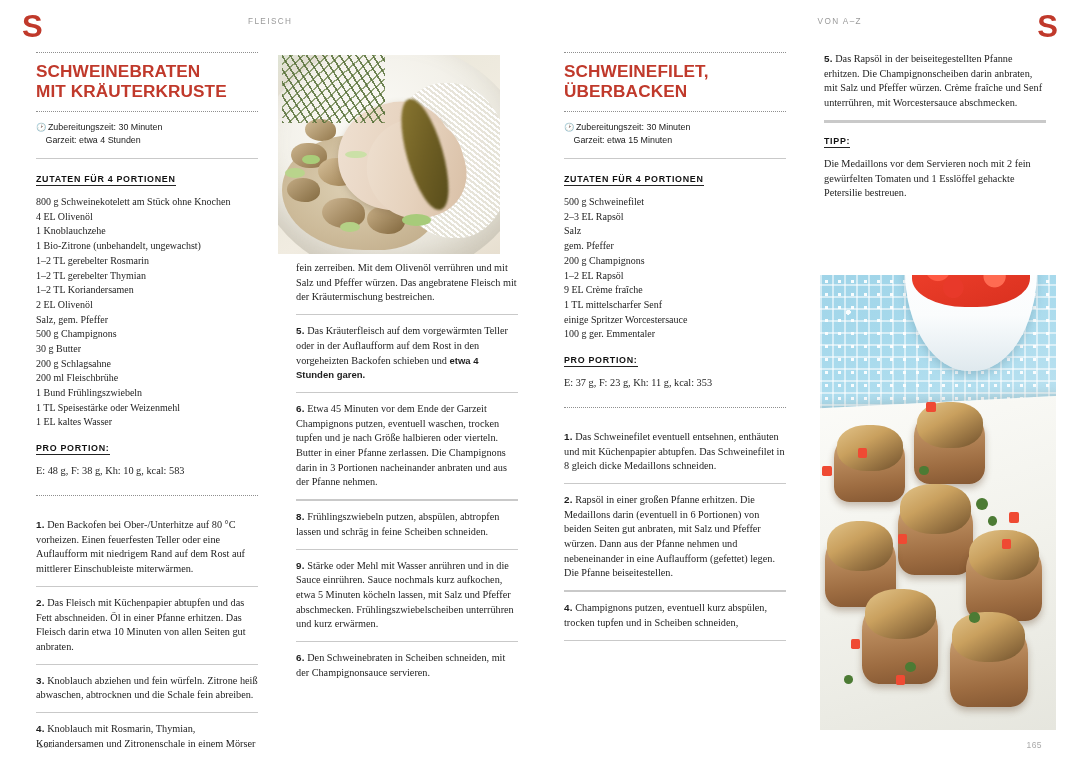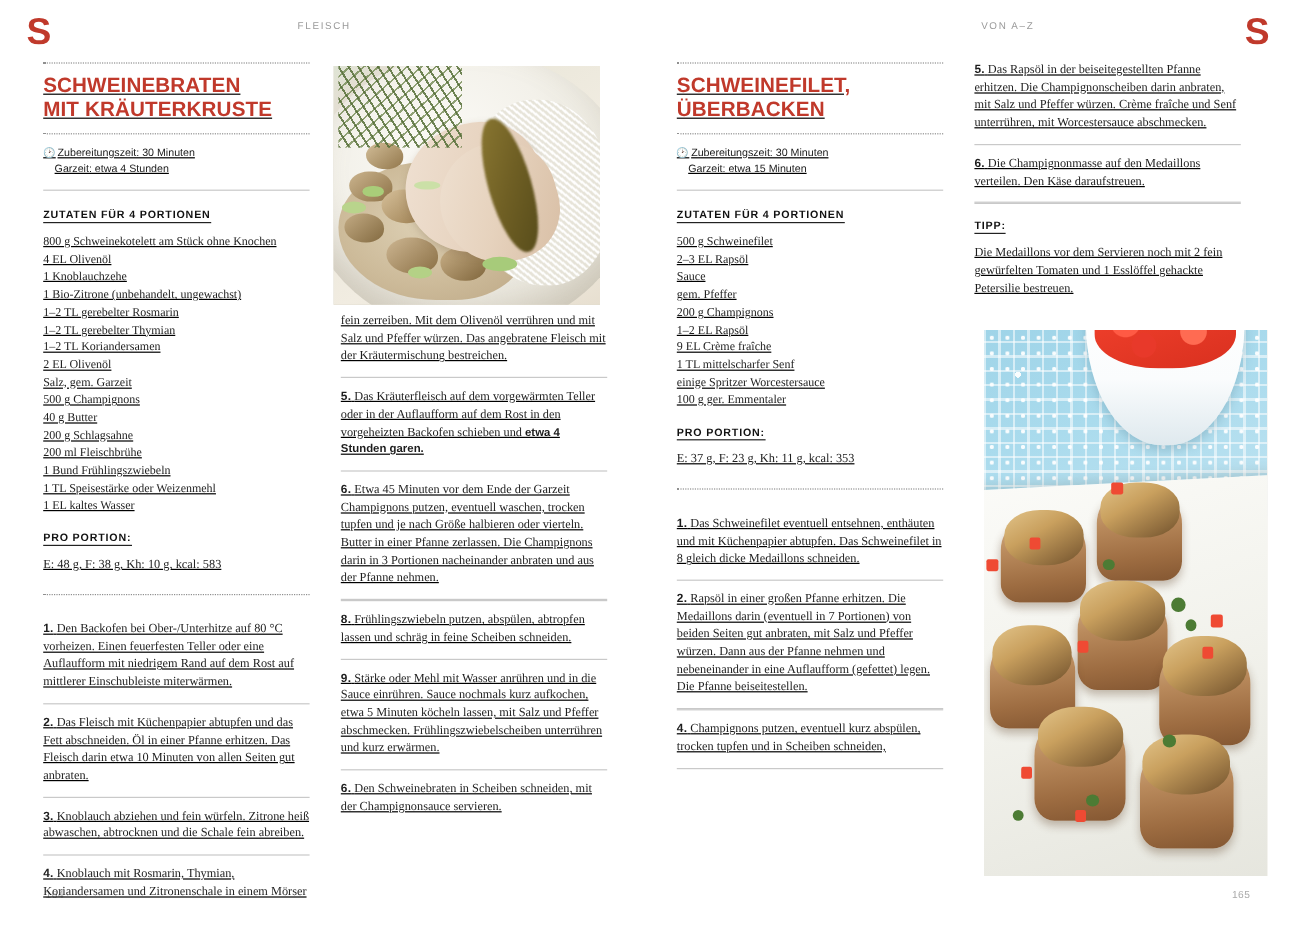--- a/index.html
+++ b/index.html
@@ -55,22 +55,21 @@
   }
   .folio-left  { left: 38px; }
   .folio-right { right: 38px; }
 
   
   .cols {
     position: absolute;
     top: 52px;
     bottom: 42px;
     display: flex;
-    gap: 4px;
-    text-decoration: underline;
+    gap: 16px;
   }
   .cols-left  { left: 36px;  right: 0; }
   .cols-right { left: 24px;  right: 0; }
 
   .col { width: 222px; position: relative; }
   .col + .col { margin-left: 22px; }
 
   
   .dotrule {
     border-top: 1.6px dotted #8f8f8f;
@@ -329,23 +328,23 @@
         <div class="section-label">ZUTATEN FÜR 4 PORTIONEN</div>
         <div class="ingredients">
           <div>800 g Schweinekotelett am Stück ohne Knochen</div>
           <div>4 EL Olivenöl</div>
           <div>1 Knoblauchzehe</div>
           <div>1 Bio-Zitrone (unbehandelt, ungewachst)</div>
           <div>1–2 TL gerebelter Rosmarin</div>
           <div>1–2 TL gerebelter Thymian</div>
           <div>1–2 TL Koriandersamen</div>
           <div>2 EL Olivenöl</div>
-          <div>Salz, gem. Garzeit</div>
+          <div>Salz, gem. Pfeffer</div>
           <div>500 g Champignons</div>
-          <div>40 g Butter</div>
+          <div>30 g Butter</div>
           <div>200 g Schlagsahne</div>
           <div>200 ml Fleischbrühe</div>
           <div>1 Bund Frühlingszwiebeln</div>
           <div>1 TL Speisestärke oder Weizenmehl</div>
           <div>1 EL kaltes Wasser</div>
         </div>
 
         <div class="section-label pro">PRO PORTION:</div>
         <div class="pro-values">E: 48 g, F: 38 g, Kh: 10 g, kcal: 583</div>
 
@@ -437,57 +436,55 @@
         <div class="times">
           <span class="clock">🕑</span><span>Zubereitungszeit: 30 Minuten</span>
           <span class="l2">Garzeit: etwa 15 Minuten</span>
         </div>
         <div class="hr-thin"></div>
 
         <div class="section-label">ZUTATEN FÜR 4 PORTIONEN</div>
         <div class="ingredients">
           <div>500 g Schweinefilet</div>
           <div>2–3 EL Rapsöl</div>
-          <div>Sauce</div>
+          <div>Salz</div>
           <div>gem. Pfeffer</div>
           <div>200 g Champignons</div>
           <div>1–2 EL Rapsöl</div>
           <div>9 EL Crème fraîche</div>
           <div>1 TL mittelscharfer Senf</div>
           <div>einige Spritzer Worcestersauce</div>
           <div>100 g ger. Emmentaler</div>
         </div>
 
         <div class="section-label pro">PRO PORTION:</div>
         <div class="pro-values">E: 37 g, F: 23 g, Kh: 11 g, kcal: 353</div>
 
         <div class="dotrule dotrule-steps"></div>
 
         <div class="step"><span class="n">1.</span>
              <span>Das Schweinefilet eventuell entsehnen, enthäuten und mit Küchenpapier abtupfen. Das Schweinefilet in 8 gleich dicke Medaillons schneiden.</span></div>
         <div class="step-sep"></div>
 
         <div class="step"><span class="n">2.</span>
-             <span>Rapsöl in einer großen Pfanne erhitzen. Die Medaillons darin (eventuell in 7 Portionen) von beiden Seiten gut anbraten, mit Salz und Pfeffer würzen. Dann aus der Pfanne nehmen und nebeneinander in eine Auflaufform (gefettet) legen. Die Pfanne beiseitestellen.</span></div>
+             <span>Rapsöl in einer großen Pfanne erhitzen. Die Medaillons darin (eventuell in 6 Portionen) von beiden Seiten gut anbraten, mit Salz und Pfeffer würzen. Dann aus der Pfanne nehmen und nebeneinander in eine Auflaufform (gefettet) legen. Die Pfanne beiseitestellen.</span></div>
         <div class="step-sep"></div>
 
         <div class="step-sep"></div>
 
         <div class="step"><span class="n">4.</span>
              <span>Champignons putzen, eventuell kurz abspülen, trocken tupfen und in Scheiben schneiden,</span></div>
         <div class="step-sep"></div>
       </div>
 
       <div class="col">
         <div class="step"><span class="n">5.</span>
              <span>Das Rapsöl in der beiseitegestellten Pfanne erhitzen. Die Champignonscheiben darin anbraten, mit Salz und Pfeffer würzen. Crème fraîche und Senf unterrühren, mit Worcestersauce abschmecken.</span></div>
         <div class="step-sep"></div>
 
-        <div class="step"><span class="n">6.</span>
-             <span>Die Champignonmasse auf den Medaillons verteilen. Den Käse daraufstreuen.</span></div>
         <div class="step-sep"></div>
 
         <div class="step-sep"></div>
 
         <div class="section-label" style="margin-top:13px;">TIPP:</div>
         <div class="tip-body">Die Medaillons vor dem Servieren noch mit 2 fein gewürfelten Tomaten und 1 Esslöffel gehackte Petersilie bestreuen.</div>
       </div>
     </div>
 
     <div class="photo photo-medaillons" style="left:280px;top:275px;width:236px;height:455px;">

